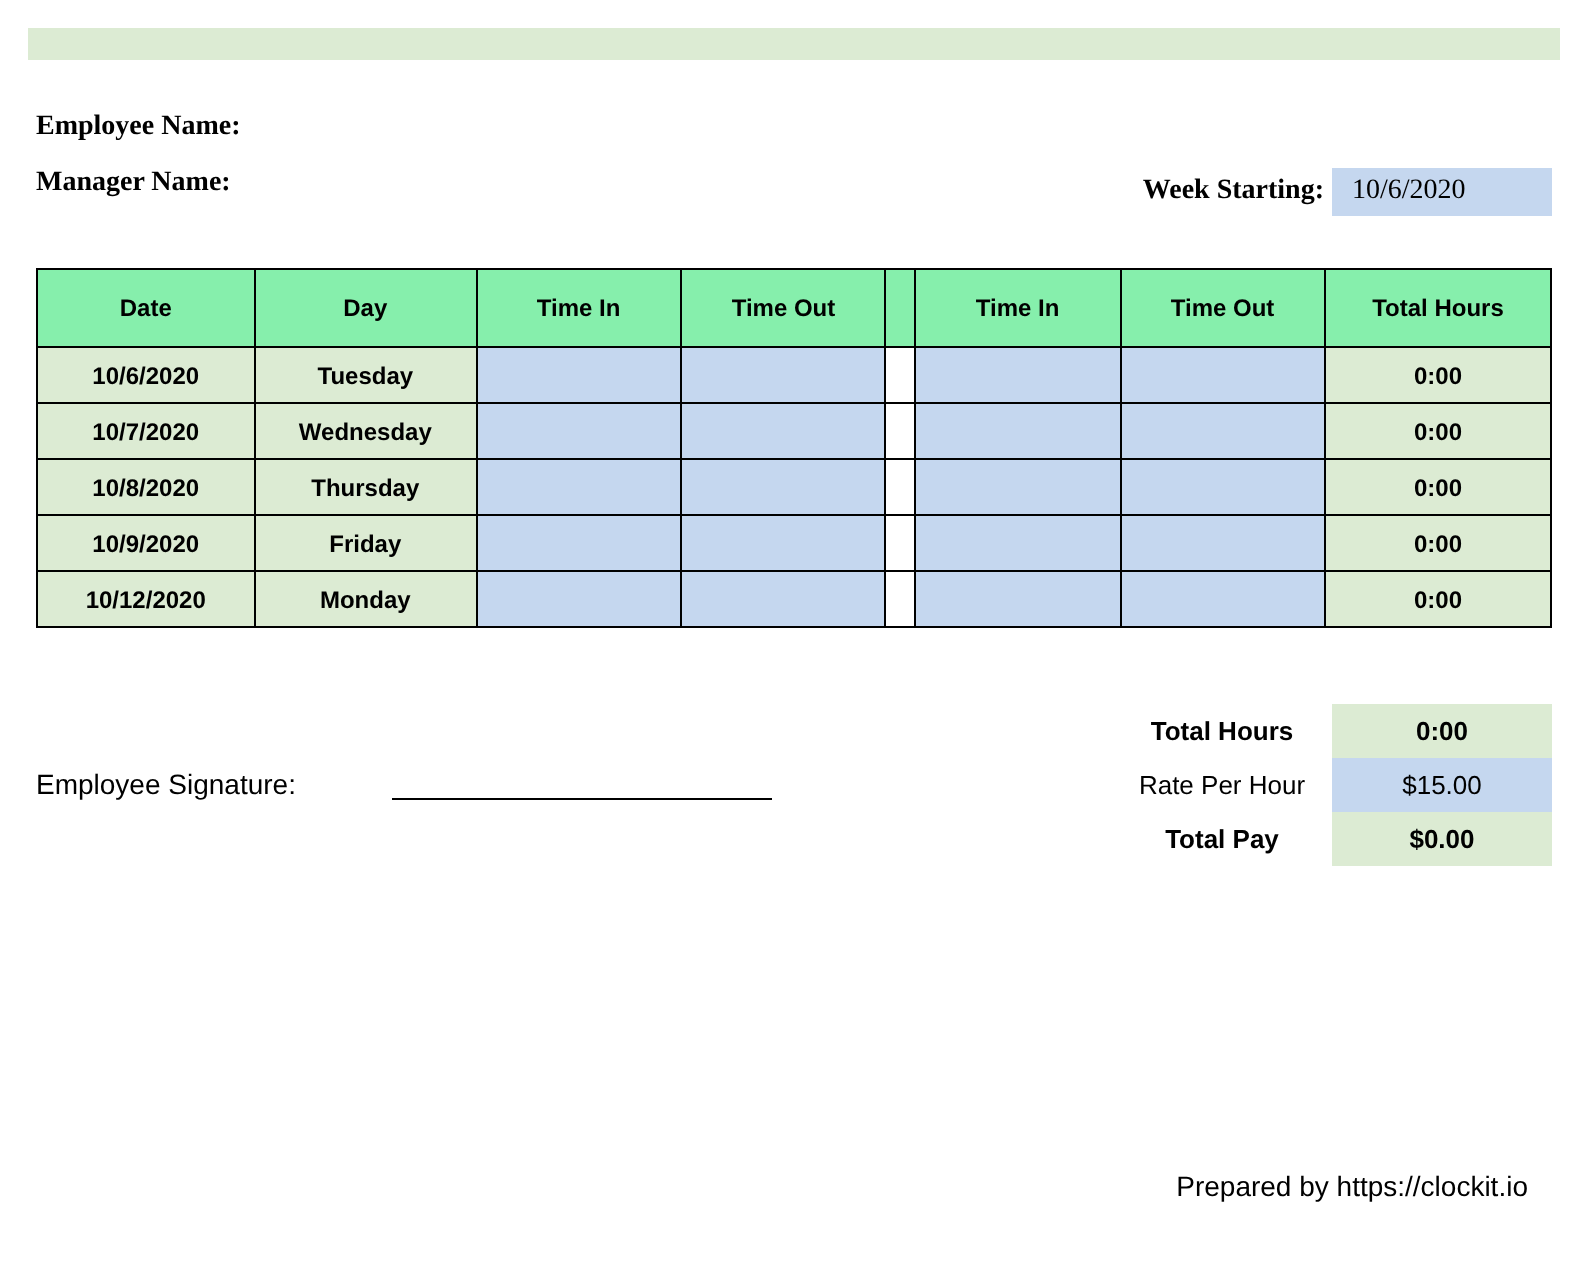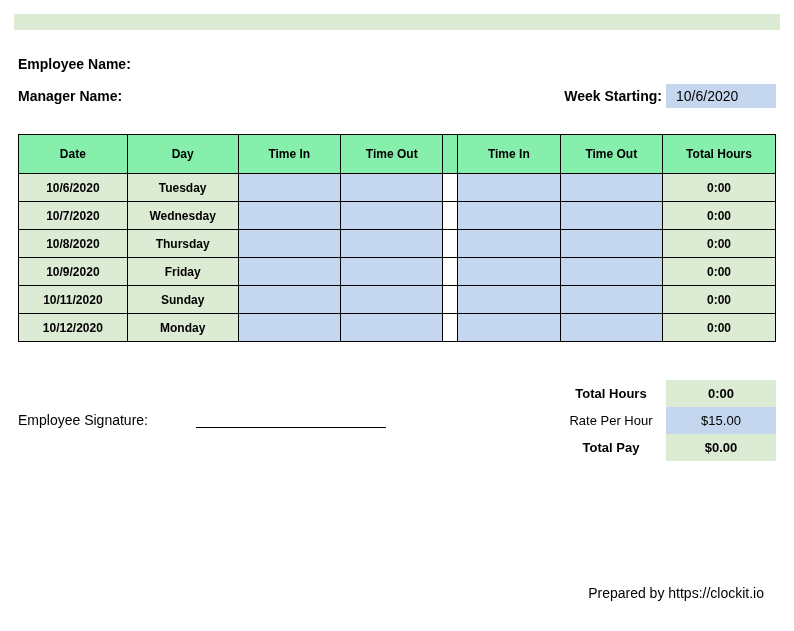--- a/index.html
+++ b/index.html
@@ -16,22 +16,22 @@
       background: #dcebd3;
       height: 16px;
       margin: 14px 14px 0 14px;
     }
     .header-section {
       margin: 26px 18px 0 18px;
     }
     .header-row {
       display: flex;
       justify-content: space-between;
-      align-items: center;
       margin-bottom: 12px;
+      font-family: Liberation Serif, serif;
     }
     .label-bold {
       font-weight: bold;
       font-size: 14px;
     }
     .week-start-wrap {
       display: flex;
       align-items: center;
       margin-left: 14px;
     }
@@ -192,30 +192,20 @@
           <td class="cell-green">10/9/2020</td>
           <td class="cell-green">Friday</td>
           <td class="cell-blue"></td>
           <td class="cell-blue"></td>
           <td></td>
           <td class="cell-blue"></td>
           <td class="cell-blue"></td>
           <td class="cell-green">0:00</td>
         </tr>
         <tr>
-          <td class="cell-green">10/11/2020</td>
-          <td class="cell-green">Sunday</td>
-          <td class="cell-blue"></td>
-          <td class="cell-blue"></td>
-          <td></td>
-          <td class="cell-blue"></td>
-          <td class="cell-blue"></td>
-          <td class="cell-green">0:00</td>
-        </tr>
-        <tr>
           <td class="cell-green">10/12/2020</td>
           <td class="cell-green">Monday</td>
           <td class="cell-blue"></td>
           <td class="cell-blue"></td>
           <td></td>
           <td class="cell-blue"></td>
           <td class="cell-blue"></td>
           <td class="cell-green">0:00</td>
         </tr>
       </tbody>

